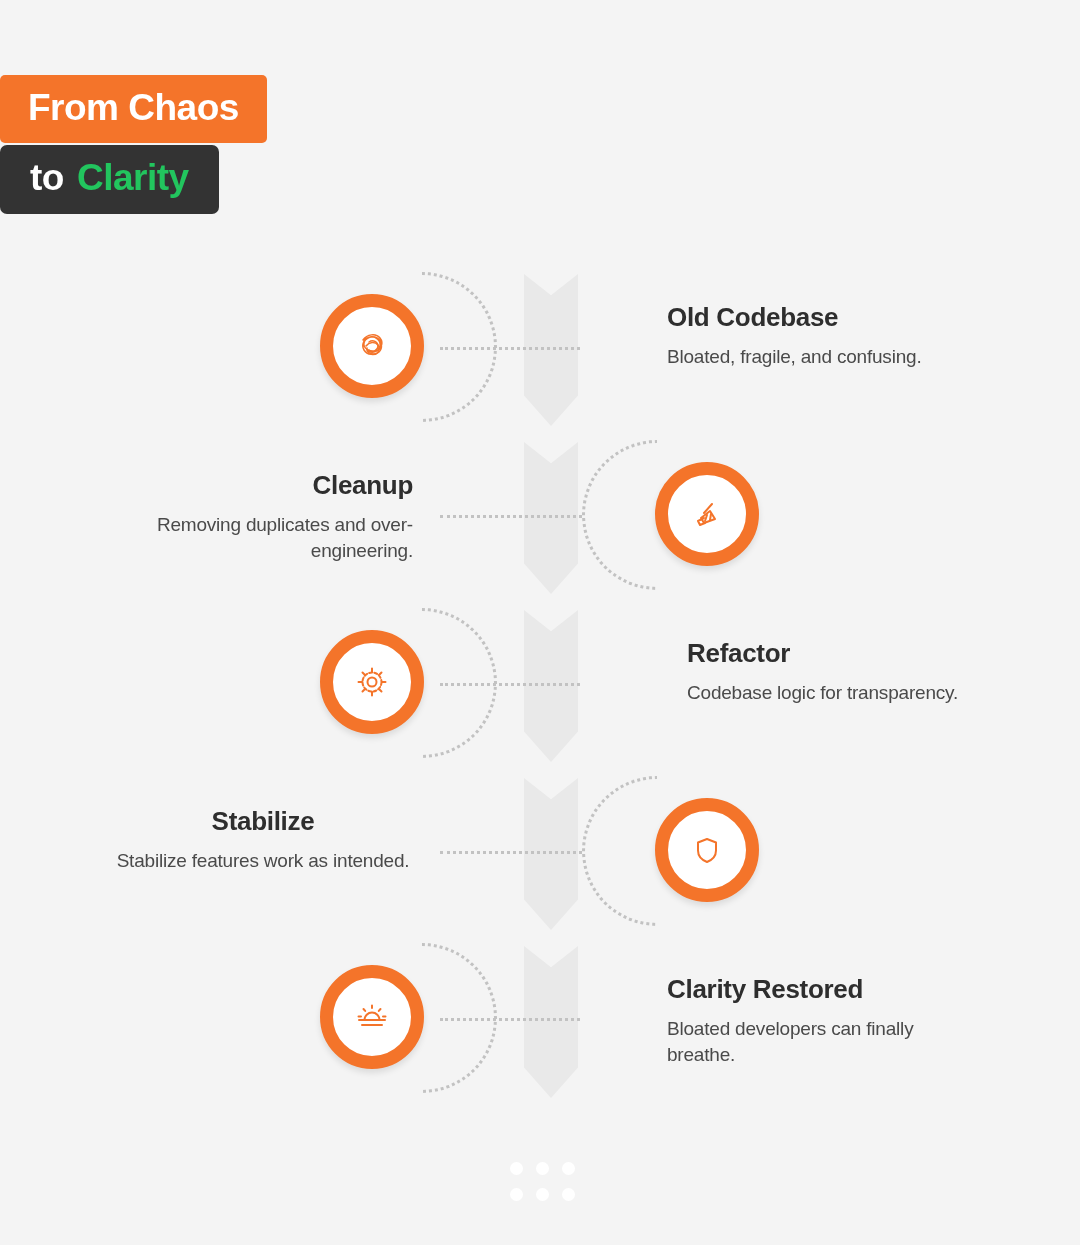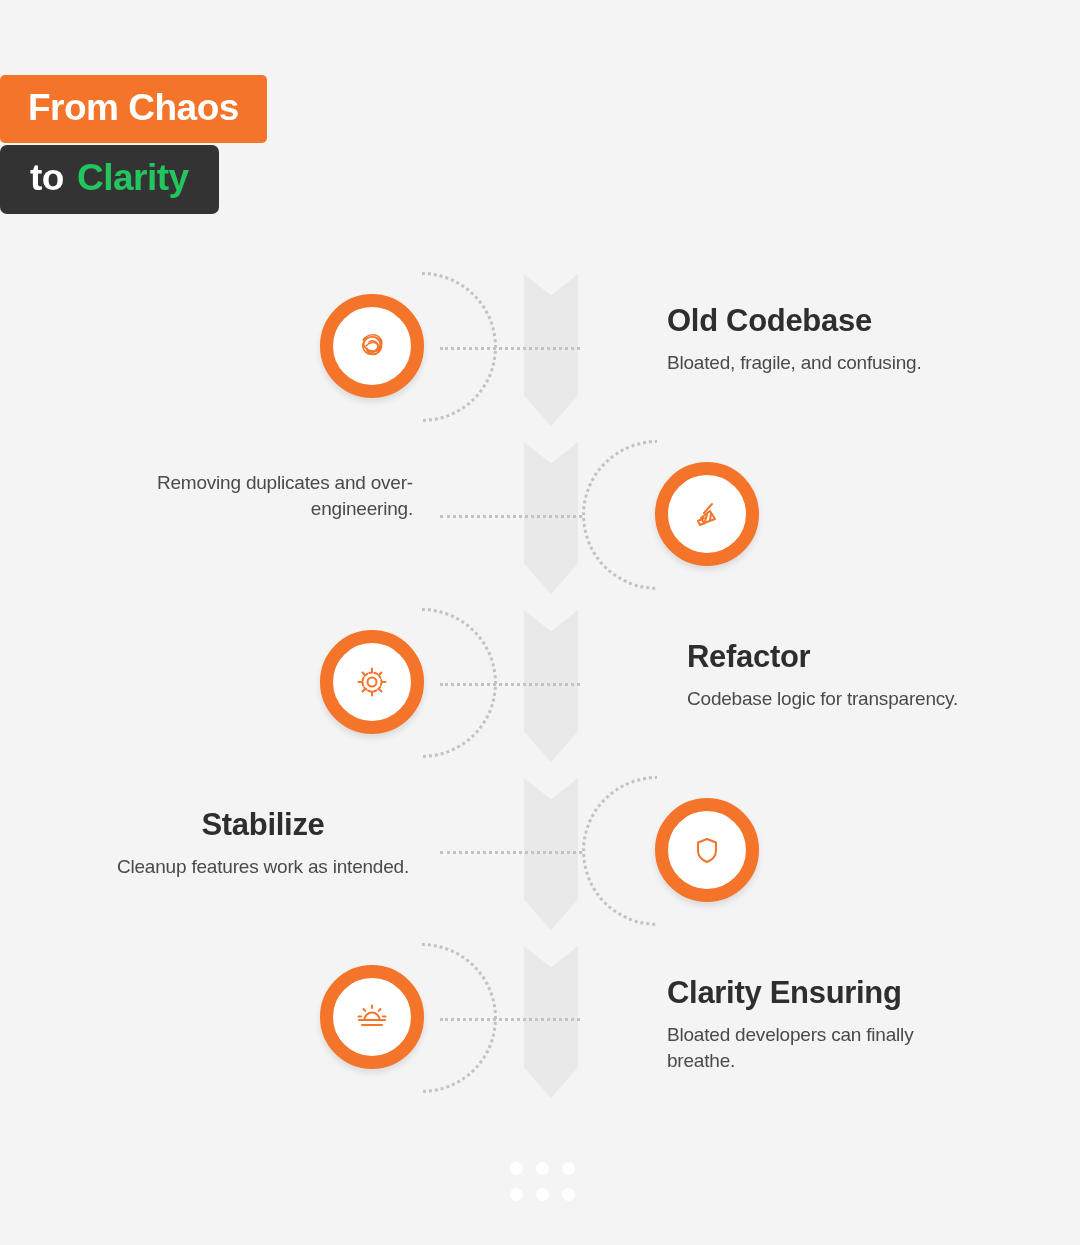--- a/index.html
+++ b/index.html
@@ -105,21 +105,21 @@
   }
 
   .dashline {
     position: absolute;
     height: 0;
     border-top: 3px dotted #c2c2c2;
   }
 
   .txt { position: absolute; width: 300px; }
   .txt h3 {
-    font-size: 31px;
+    font-size: 26px;
     font-weight: bold;
     color: #2e2e2e;
     letter-spacing: -0.3px;
     line-height: 1.2;
     margin-bottom: 11px;
   }
   .txt p {
     font-size: 19px;
     color: #4a4a4a;
     line-height: 1.38;
@@ -189,20 +189,21 @@
     <div class="node" style="left:655px; top:462px;">
       <svg width="44" height="44" viewBox="0 0 44 44" fill="none" stroke="#f4742a" stroke-width="2" stroke-linecap="round" stroke-linejoin="round">
         <path d="M27 12l-8 9"></path>
         <path d="M25 19l-9 7 3 5 11-4z"></path>
         <path d="M19 26l-6 3 2 4 5-2"></path>
         <path d="M22 23l-2 6"></path>
         <path d="M26 22l-1 6"></path>
       </svg>
     </div>
     <div class="txt txt-left" style="left:113px; top:470px;">
+      <h3>Cleanup</h3>
       <p>Removing duplicates and over-engineering.</p>
     </div>
   </div>
 
   <div class="step">
     <div class="arc arc-left" style="left:347px; top:608px;"></div>
     <div class="dashline" style="left:440px; top:683px; width:140px;"></div>
     <div class="node" style="left:320px; top:630px;">
       <svg width="40" height="40" viewBox="0 0 40 40" fill="none" stroke="#f4742a" stroke-width="2" stroke-linecap="round" stroke-linejoin="round">
         <circle cx="20" cy="20" r="4.5"></circle>
@@ -221,37 +222,37 @@
   <div class="step">
     <div class="arc arc-right" style="left:582px; top:776px;"></div>
     <div class="dashline" style="left:440px; top:851px; width:142px;"></div>
     <div class="node" style="left:655px; top:798px;">
       <svg width="40" height="40" viewBox="0 0 40 40" fill="none" stroke="#f4742a" stroke-width="2" stroke-linecap="round" stroke-linejoin="round">
         <path d="M20 9l9 3.5v8c0 6-4.2 9.6-9 11.5-4.8-1.9-9-5.5-9-11.5v-8z"></path>
       </svg>
     </div>
     <div class="txt txt-left" style="left:113px; top:806px;text-align:center;">
       <h3>Stabilize</h3>
-      <p>Cleanup features work as intended.</p>
+      <p>Stabilize features work as intended.</p>
     </div>
   </div>
 
   <div class="step">
     <div class="arc arc-left" style="left:347px; top:943px;"></div>
     <div class="dashline" style="left:440px; top:1018px; width:140px;"></div>
     <div class="node" style="left:320px; top:965px;">
       <svg width="42" height="42" viewBox="0 0 42 42" fill="none" stroke="#f4742a" stroke-width="2" stroke-linecap="round" stroke-linejoin="round">
         <path d="M13.5 24a7.5 7.5 0 0 1 15 0"></path>
         <path d="M8 24h26"></path>
         <path d="M11 29h20"></path>
         <path d="M21 9.5v2.5M12.5 13l1.7 1.9M29.5 13l-1.7 1.9M7.5 20.5h2.5M32 20.5h2.5"></path>
       </svg>
     </div>
     <div class="txt txt-right" style="left:667px; top:974px;">
-      <h3>Clarity Ensuring</h3>
+      <h3>Clarity Restored</h3>
       <p>Bloated developers can finally breathe.</p>
     </div>
   </div>
 
   <div class="dots">
     <span></span>
     <span></span>
     <span></span>
     <span></span>
     <span></span>

